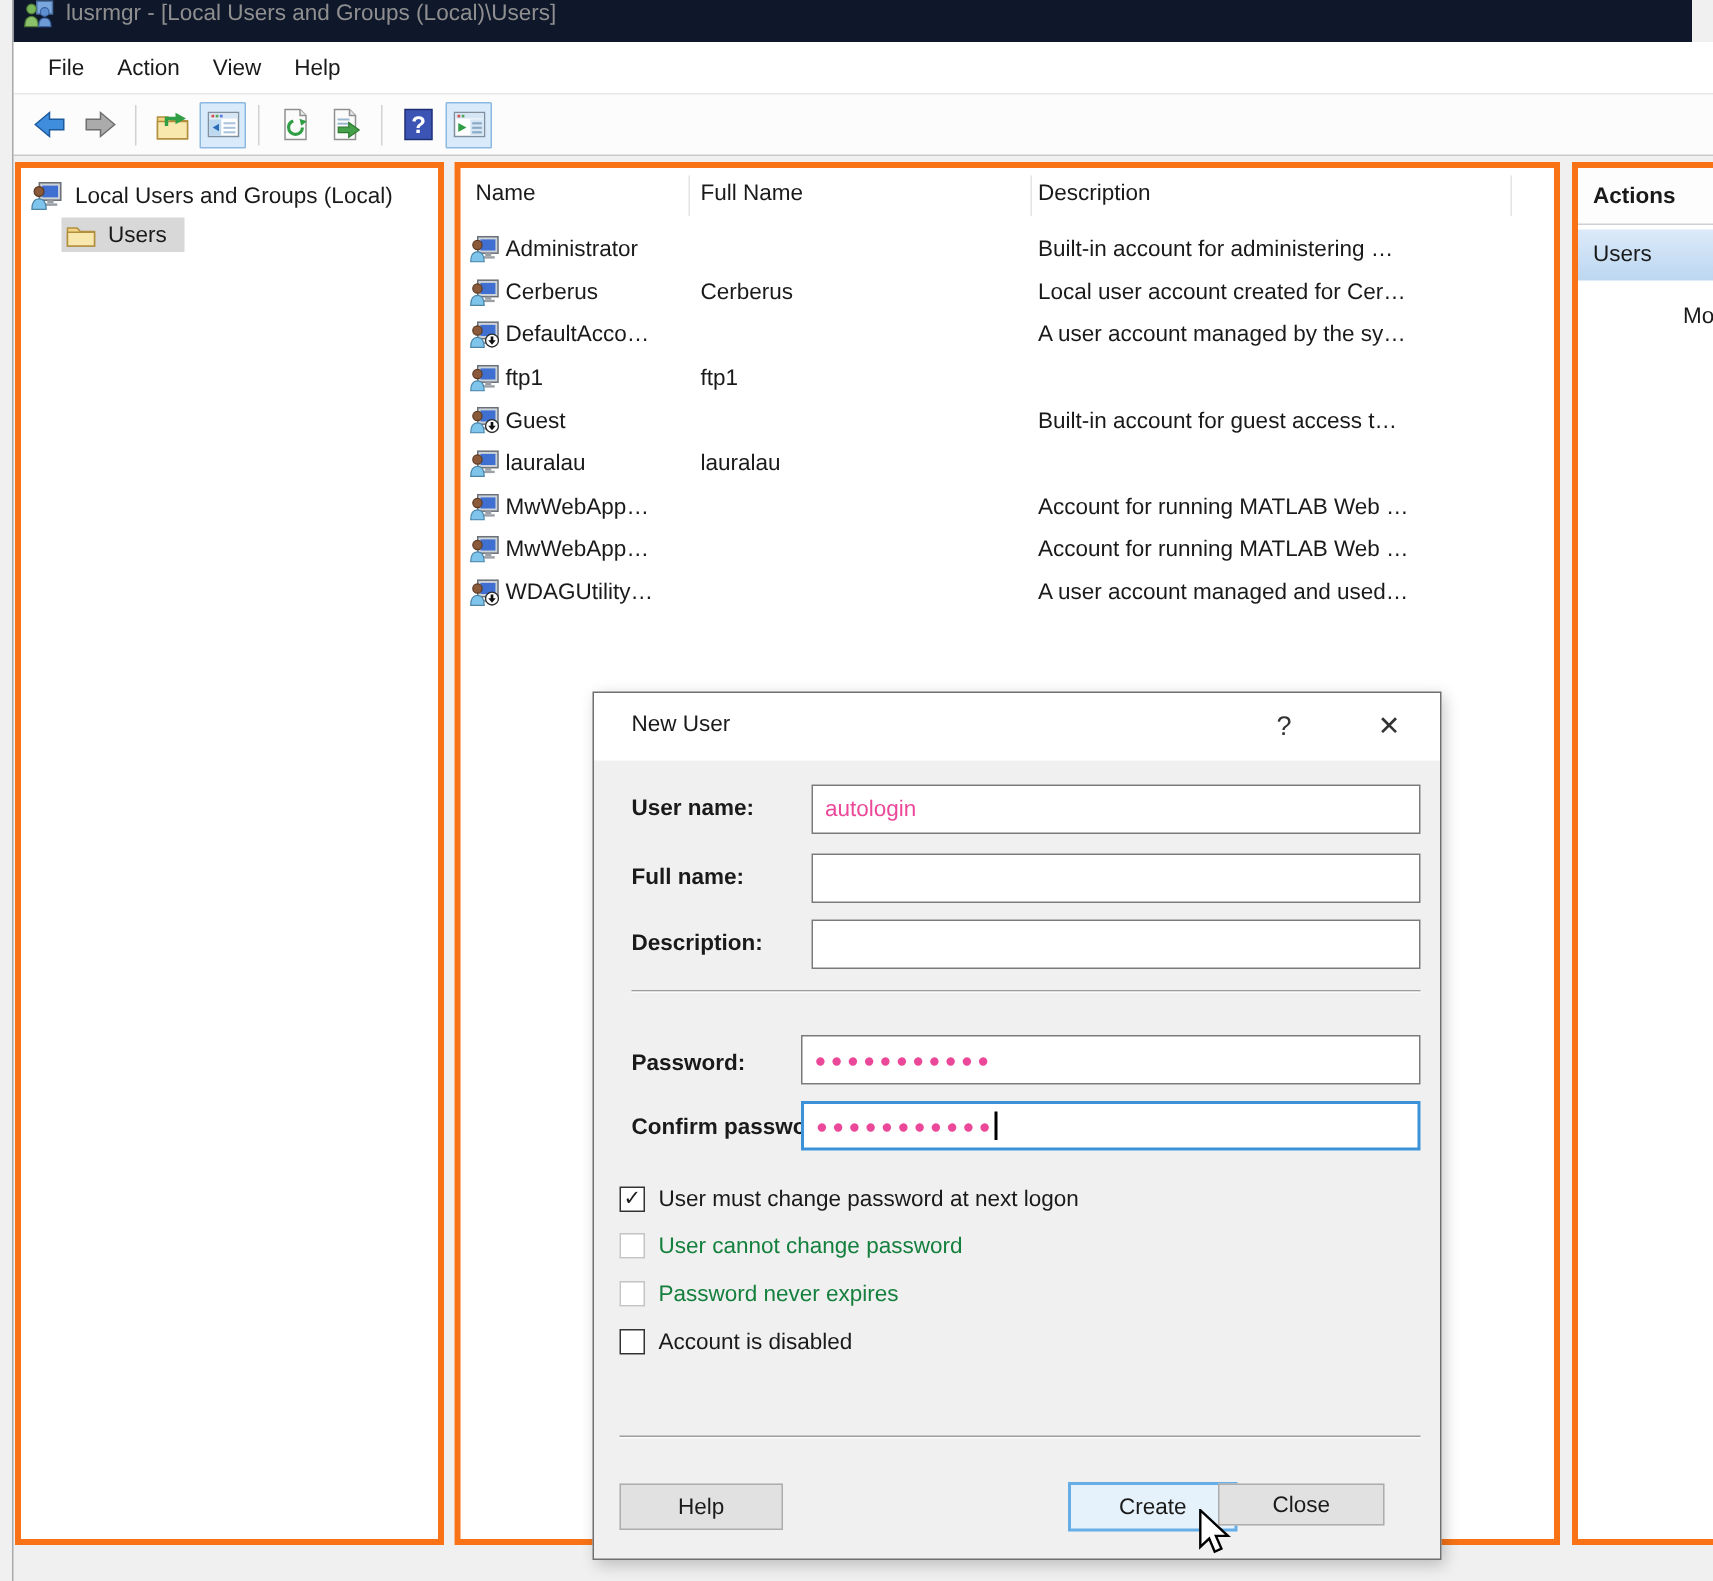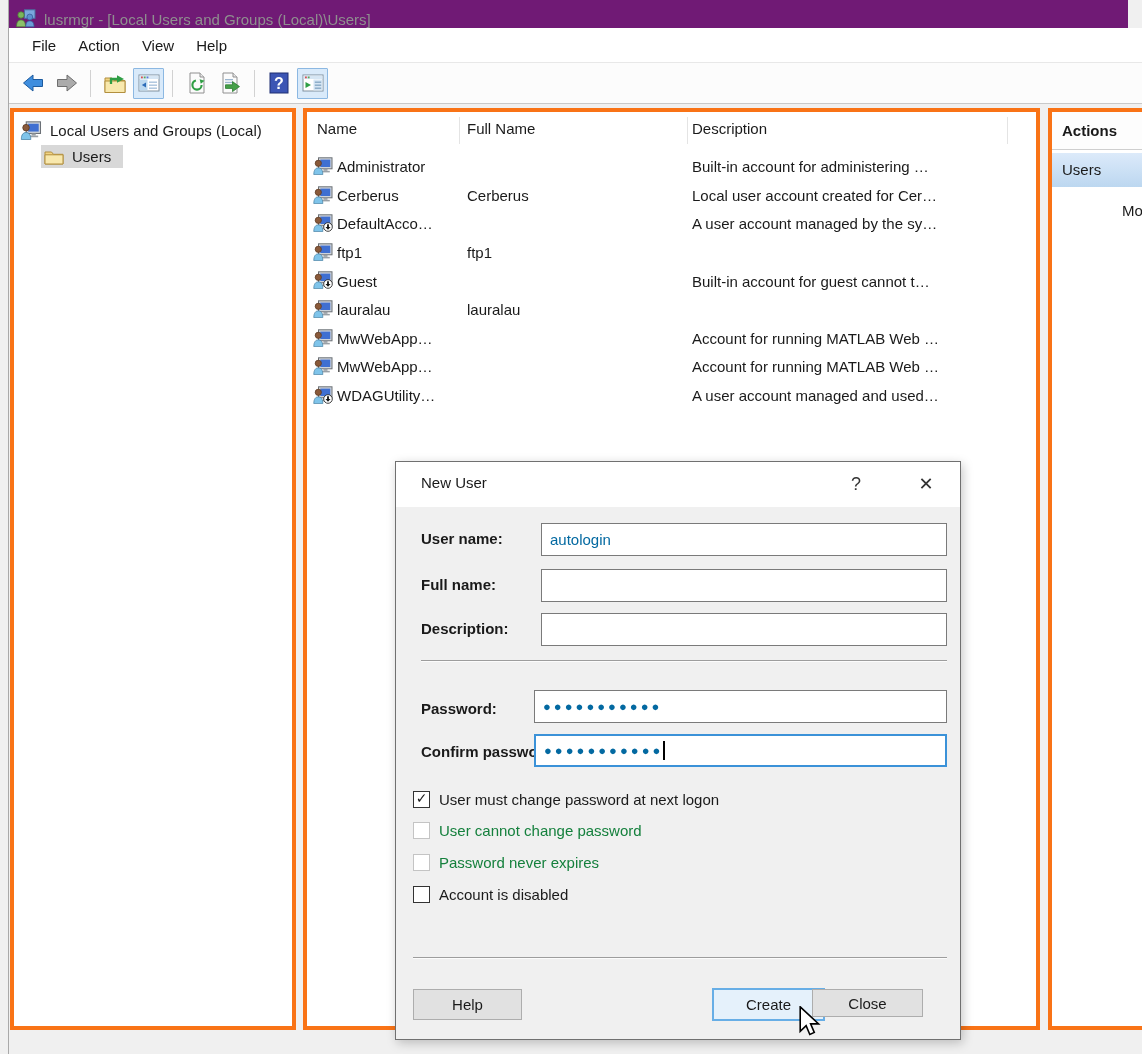--- a/index.html
+++ b/index.html
@@ -5,22 +5,22 @@
   * { box-sizing: border-box; }
   html,body { margin:0; padding:0; }
   body {
     width:1142px; height:1054px; position:relative; overflow:hidden;
     background:#f0f0f0; font-family:"Liberation Sans", sans-serif;
     font-size:15px; color:#1a1a1a;
   }
   .win-left-border { position:absolute; left:8px; top:0; bottom:0; width:1px; background:#a9a9a9; z-index:1; }
 
   
-  .titlebar { position:absolute; left:9px; top:0; right:14px; height:28px; background:#701a75;
-              display:flex; align-items:flex-end; padding-left:7px; }
+  .titlebar { position:absolute; left:9px; top:0; right:14px; height:28px; background:#0f172a;
+              display:flex; align-items:flex-start; padding-left:7px; }
   .titlebar .app-icon { flex:0 0 auto; }
   .title-text { margin-left:8px; color:#8f8f8f; white-space:nowrap; }
 
   .menubar { position:absolute; left:9px; top:28px; right:0; height:34px; background:#fff;
              display:flex; align-items:center; padding-left:12px; }
   .menu-item { padding:5px 11px; cursor:default; }
 
   .toolbar { position:absolute; left:9px; top:62px; right:0; height:42px; background:#fcfcfc;
              border-top:1px solid #e8e8e8; border-bottom:1px solid #c9c9c9;
              display:flex; align-items:center; padding-left:8px; gap:3px; }
@@ -67,21 +67,21 @@
             background:#f0f0f0; border:1px solid #707070; box-shadow:2px 3px 10px rgba(0,0,0,.22); z-index:5; }
   .dlg-titlebar { position:absolute; left:0; top:0; right:0; height:45px; background:#fff; }
   .dlg-title { position:absolute; left:25px; top:12px; }
   .dlg-sysbtn { position:absolute; top:5px; width:34px; height:34px; text-align:center;
                 line-height:34px; font-size:18px; color:#333; }
   .dlg-help-btn { left:443px; }
   .dlg-close-btn { left:513px; }
 
   .dlg-label { position:absolute; left:25px; white-space:nowrap;font-weight:bold; }
   .dlg-input { position:absolute; background:#fff; border:1px solid #7a7a7a; padding:0 8px;
-               font-family:"Liberation Sans",sans-serif; font-size:15px; color:#0369a1;
+               font-family:"Liberation Sans",sans-serif; font-size:15px; color:#ec4899;
                display:flex; align-items:center; }
   input.dlg-input { display:block; line-height:31px; }
   .dlg-input.focused { border:2px solid #3b92d8; }
   .dots { font-size:13px; letter-spacing:3px; font-weight:bold; }
   .caret { display:inline-block; width:2px; height:19px; background:#000; vertical-align:-4px; }
 
   .dlg-sep { position:absolute; height:2px; border-top:1px solid #9d9d9d; border-bottom:1px solid #fcfcfc; }
 
   .chk-row { position:absolute; left:17px; display:flex; align-items:center; gap:9px; height:22px; }
   .chk-box { width:17px; height:17px; background:#fff; border:1px solid #333;
@@ -281,21 +281,21 @@
       <span class="cell cell-full">ftp1</span>
       <span class="cell cell-desc"></span>
     </div>
     <div class="list-row">
       <svg class="row-icon" width="20" height="18" viewBox="0 0 20 18">
           <use href="#sym-user"></use>
           <use href="#sym-badge" class="badge show" x="10" y="8" width="10" height="10"></use>
         </svg>
       <span class="cell cell-name">Guest</span>
       <span class="cell cell-full"></span>
-      <span class="cell cell-desc">Built-in account for guest cannot t…</span>
+      <span class="cell cell-desc">Built-in account for guest access t…</span>
     </div>
     <div class="list-row">
       <svg class="row-icon" width="20" height="18" viewBox="0 0 20 18">
           <use href="#sym-user"></use>
           <use href="#sym-badge" class="badge" x="10" y="8" width="10" height="10"></use>
         </svg>
       <span class="cell cell-name">lauralau</span>
       <span class="cell cell-full">lauralau</span>
       <span class="cell cell-desc"></span>
     </div>

